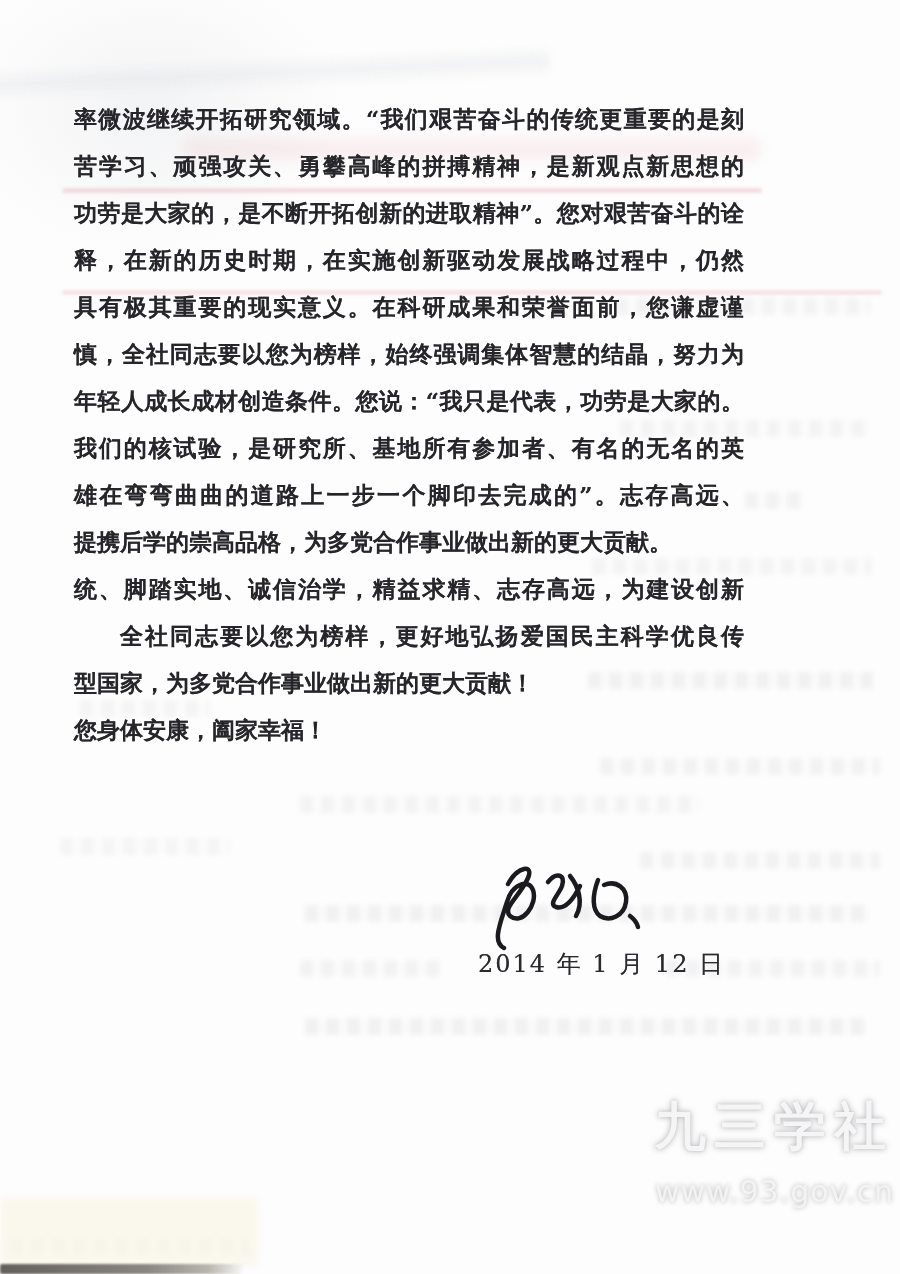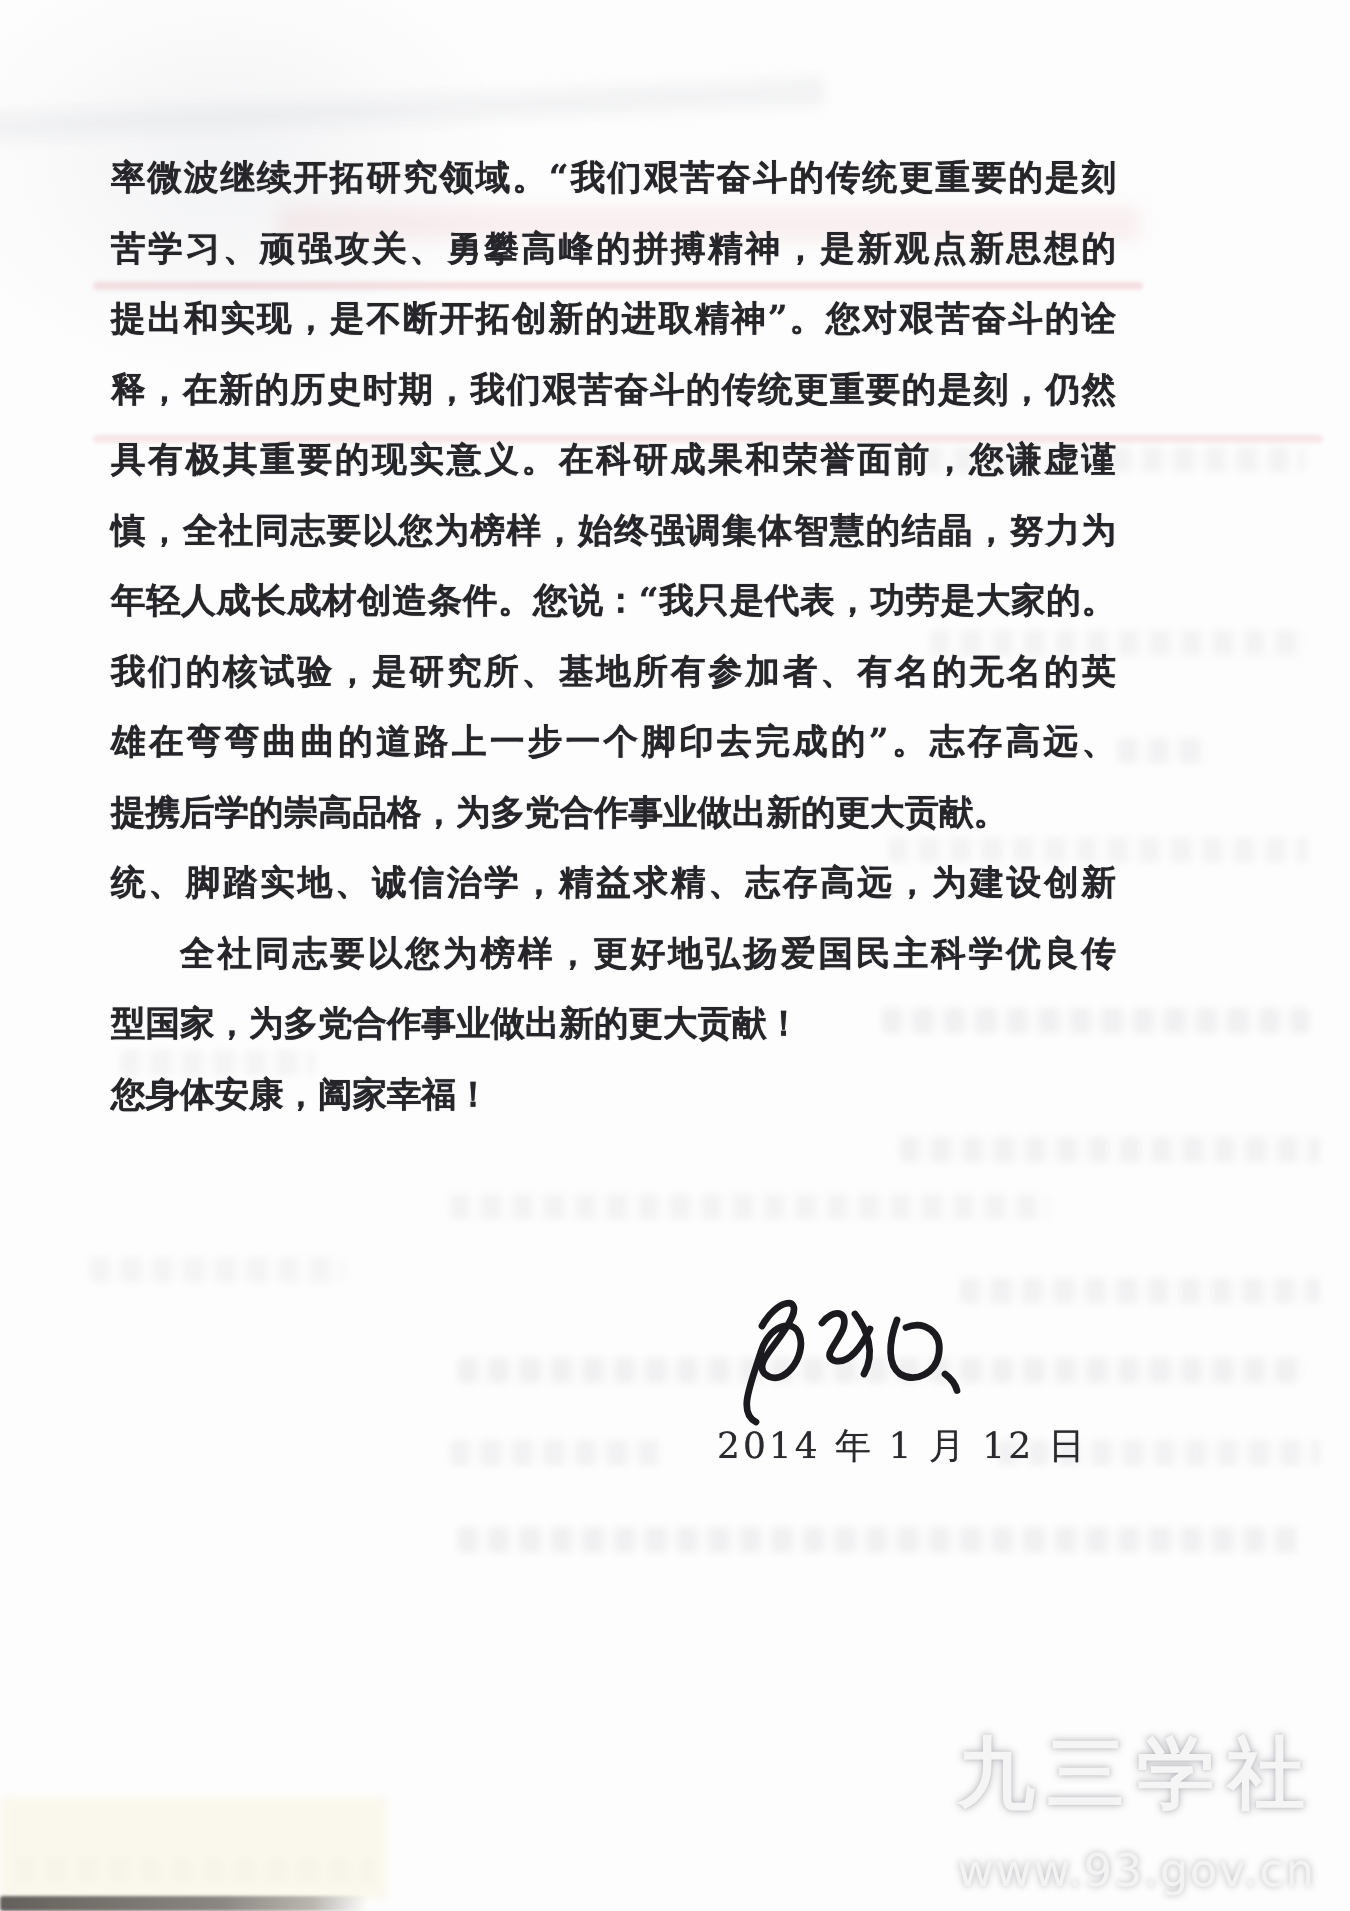--- a/index.html
+++ b/index.html
@@ -23,21 +23,21 @@
   .line.indent { text-indent:46px; }
   
   .signature-wrap { position:absolute; left:478px; top:858px; width:170px; height:100px; }
   .signature-wrap svg { width:100%; height:100%; }
   .date {
     position:absolute; left:478px; top:948px;
     font-size:24px; font-weight:400; color:#2a2a2e; letter-spacing:2px;
     text-shadow:0 0 0.5px rgba(42,42,48,0.6);
   }
   
-  .watermark { position:absolute; left:638px; top:1148px; width:256px; text-align:left; }
+  .watermark { position:absolute; left:638px; top:1092px; width:256px; text-align:right; }
   .wm-org {
     font-size:52px; font-weight:700; letter-spacing:8px;
     color:var(--watermark-text,#f5f5f5);
     text-shadow:0 0 6px rgba(168,168,175,0.85), 0 0 2px rgba(190,190,196,0.6);
     white-space:nowrap;
   }
   .wm-url {
     margin-top:12px; font-size:30px; letter-spacing:1px;
     font-family:"DejaVu Sans","Liberation Sans",sans-serif;
     color:#f3f3f3;
@@ -100,22 +100,22 @@
   <div class="ghost" style="left:640px;top:852px;width:240px;opacity:.44"></div>
   <div class="ghost" style="left:305px;top:905px;width:565px;opacity:.48"></div>
   <div class="ghost" style="left:300px;top:960px;width:140px;opacity:.42"></div>
   <div class="ghost" style="left:665px;top:960px;width:215px;opacity:.42"></div>
   <div class="ghost" style="left:305px;top:1018px;width:560px;opacity:.48"></div>
   <div class="ghost" style="left:10px;top:1238px;width:240px;opacity:.52"></div>
 
   <div class="text-block">
       <div class="line">率微波继续开拓研究领域。“我们艰苦奋斗的传统更重要的是刻</div>
       <div class="line">苦学习、顽强攻关、勇攀高峰的拼搏精神，是新观点新思想的</div>
-      <div class="line">提出和实现，是不断开拓创新的进取精神”。您对艰苦奋斗的诠</div>
-      <div class="line">释，在新的历史时期，我们艰苦奋斗的传统更重要的是刻，仍然</div>
+      <div class="line">功劳是大家的，是不断开拓创新的进取精神”。您对艰苦奋斗的诠</div>
+      <div class="line">释，在新的历史时期，在实施创新驱动发展战略过程中，仍然</div>
       <div class="line">具有极其重要的现实意义。在科研成果和荣誉面前，您谦虚谨</div>
       <div class="line">慎，全社同志要以您为榜样，始终强调集体智慧的结晶，努力为</div>
       <div class="line">年轻人成长成材创造条件。您说：“我只是代表，功劳是大家的。</div>
       <div class="line">我们的核试验，是研究所、基地所有参加者、有名的无名的英</div>
       <div class="line">雄在弯弯曲曲的道路上一步一个脚印去完成的”。志存高远、</div>
       <div class="line end">提携后学的崇高品格，为多党合作事业做出新的更大贡献。</div>
       <div class="line">统、脚踏实地、诚信治学，精益求精、志存高远，为建设创新</div>
       <div class="line indent">全社同志要以您为榜样，更好地弘扬爱国民主科学优良传</div>
       <div class="line end">型国家，为多党合作事业做出新的更大贡献！</div>
       <div class="line end">您身体安康，阖家幸福！</div>

